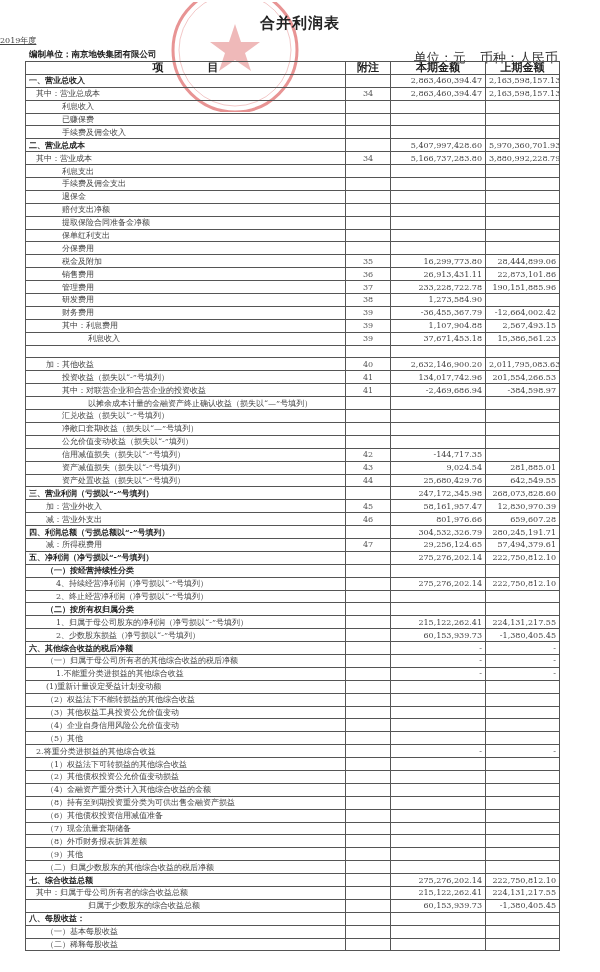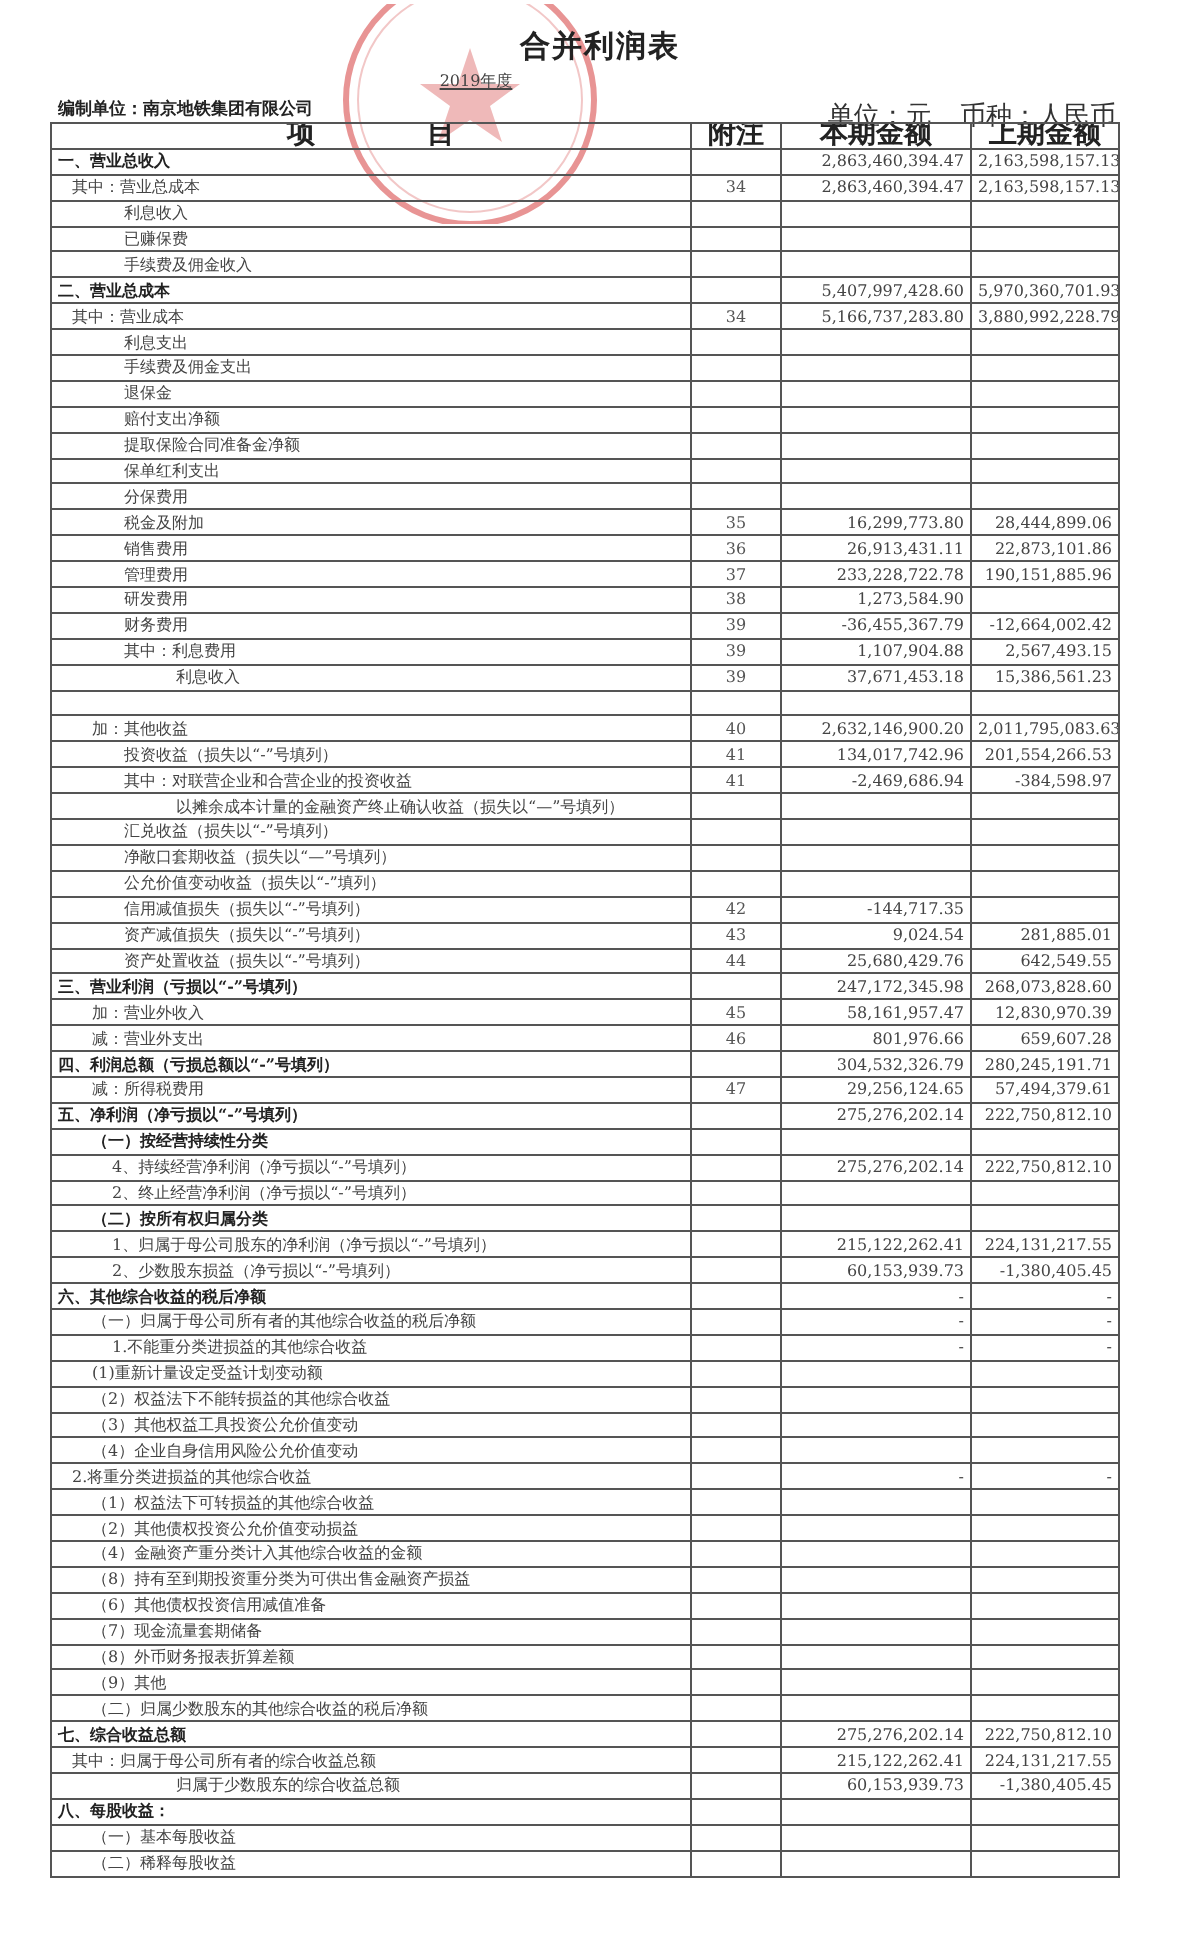--- a/index.html
+++ b/index.html
@@ -1,29 +1,29 @@
 <!DOCTYPE html>
 <html><head>
 <meta charset="utf-8">
 <style>
   html, body { margin:0; padding:0; background:#ffffff; }
   body { width:600px; height:972px; position:relative; overflow:hidden;
          font-family:"DejaVu Serif","Liberation Serif",serif; color:#333; }
   .title { position:absolute; top:14px; left:0; width:600px; text-align:center;
            font-size:15px; font-weight:bold; color:#222; letter-spacing:1px; }
-  .subtitle { position:absolute; top:35px; left:0; width:476px; text-align:center;
+  .subtitle { position:absolute; top:35px; left:0; width:476px; 
               font-size:8px; color:#444;text-decoration:underline; }
   .unit-left { position:absolute; top:49px; left:29px; font-size:8.5px; font-weight:bold; color:#222; }
   .unit-right { position:absolute; top:49px; right:42px; font-size:13px; color:#333; }
   .unit-right span { margin-left:10px; }
   table { position:absolute; top:61px; left:25px; width:534px; border-collapse:collapse;
           table-layout:fixed; font-size:8px; }
   td, th { border:1px solid #555; height:11.9px; padding:0 3px; line-height:11px;
            white-space:nowrap; overflow:hidden; }
-  th { font-weight:bold; text-align:center; font-size:14px; color:#222; }
+  th { font-weight:bold; text-align:center; font-size:11px; color:#222; }
   td.note { text-align:center; color:#555; }
   td.amt { text-align:right; color:#444; }
   td.item { color:#444; }
   tr.bold td.item { font-weight:bold; color:#222; }
   .ind1 { padding-left:10px !important; }
   .ind2 { padding-left:36px !important; }
   .ind3 { padding-left:62px !important; }
   .indh { padding-left:20px !important; }
   .ind4 { padding-left:30px !important; }
   .stamp { position:absolute; top:2px; left:140px; width:190px; height:110px; pointer-events:none; }
@@ -361,20 +361,26 @@
         <td class="amt"></td>
         <td class="amt"></td>
       </tr>
       <tr>
         <td class="item indh">（4）企业自身信用风险公允价值变动</td>
         <td class="note"></td>
         <td class="amt"></td>
         <td class="amt"></td>
       </tr>
       <tr>
+        <td class="item indh">（5）其他</td>
+        <td class="note"></td>
+        <td class="amt"></td>
+        <td class="amt"></td>
+      </tr>
+      <tr>
         <td class="item ind1">2.将重分类进损益的其他综合收益</td>
         <td class="note"></td>
         <td class="amt">-</td>
         <td class="amt">-</td>
       </tr>
       <tr>
         <td class="item indh">（1）权益法下可转损益的其他综合收益</td>
         <td class="note"></td>
         <td class="amt"></td>
         <td class="amt"></td>

